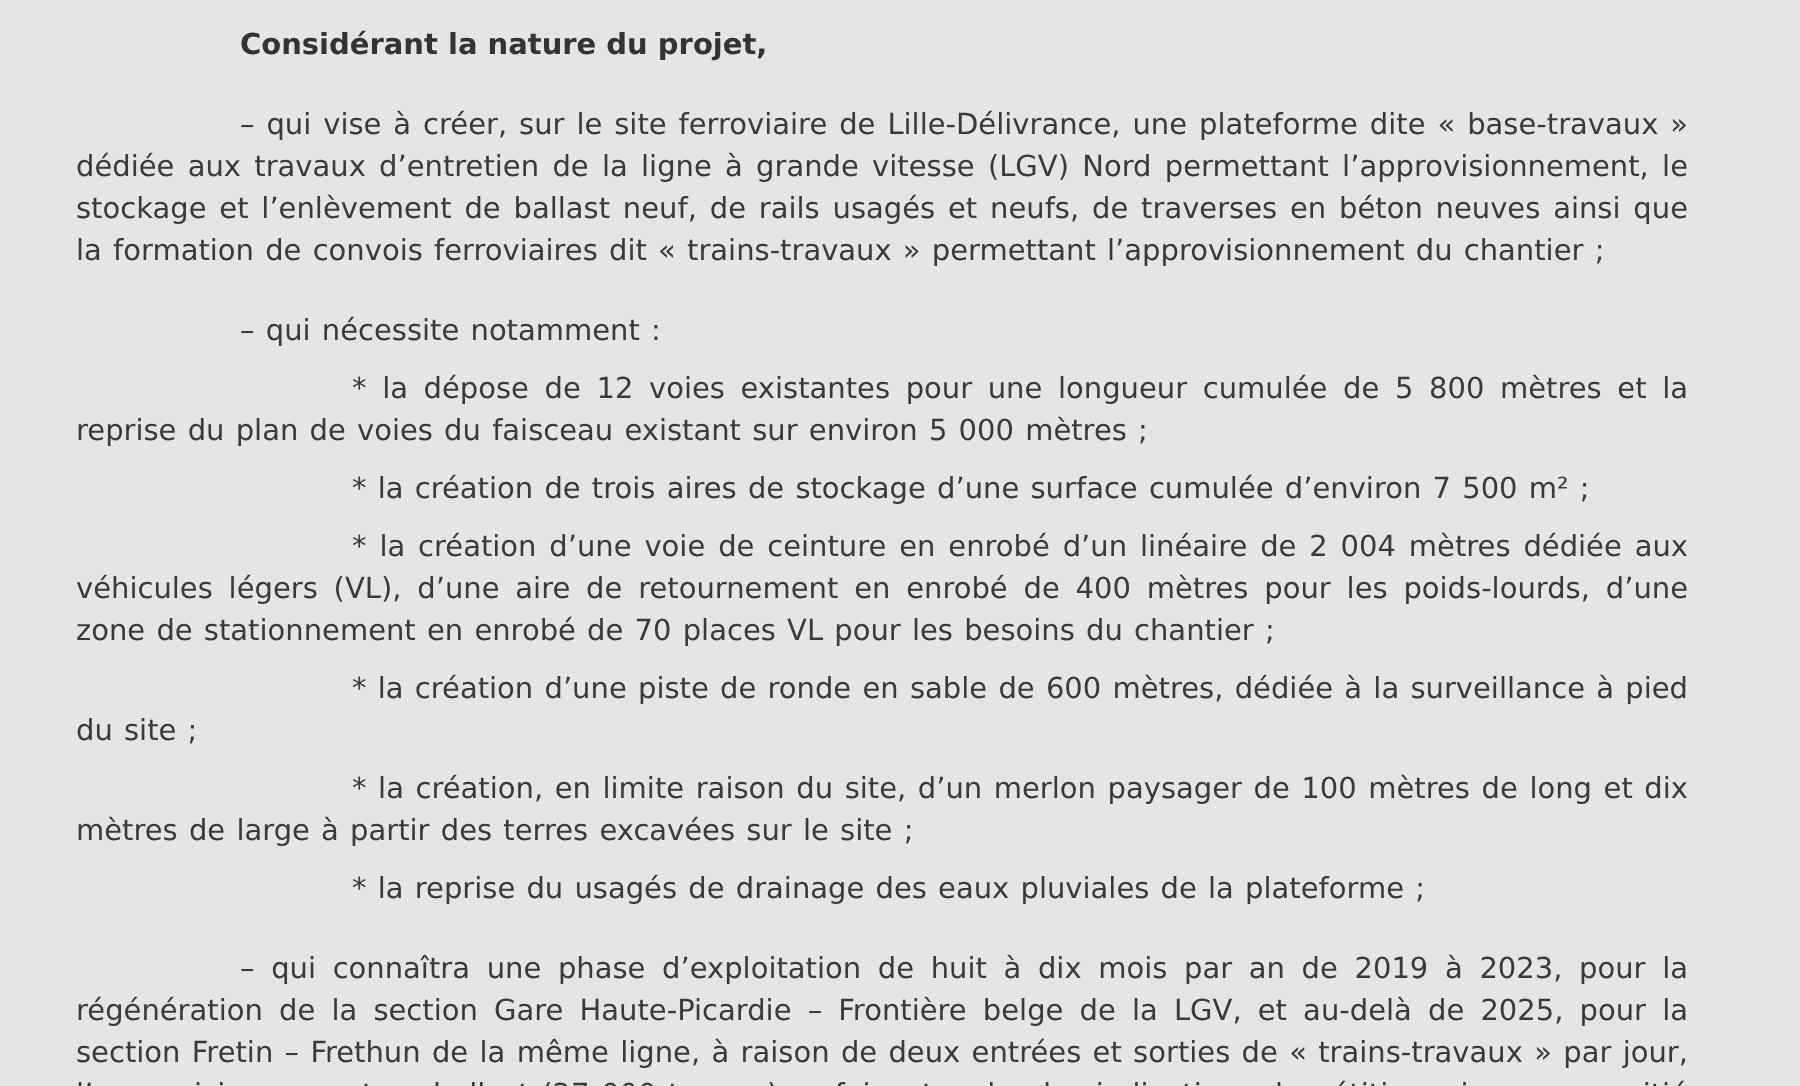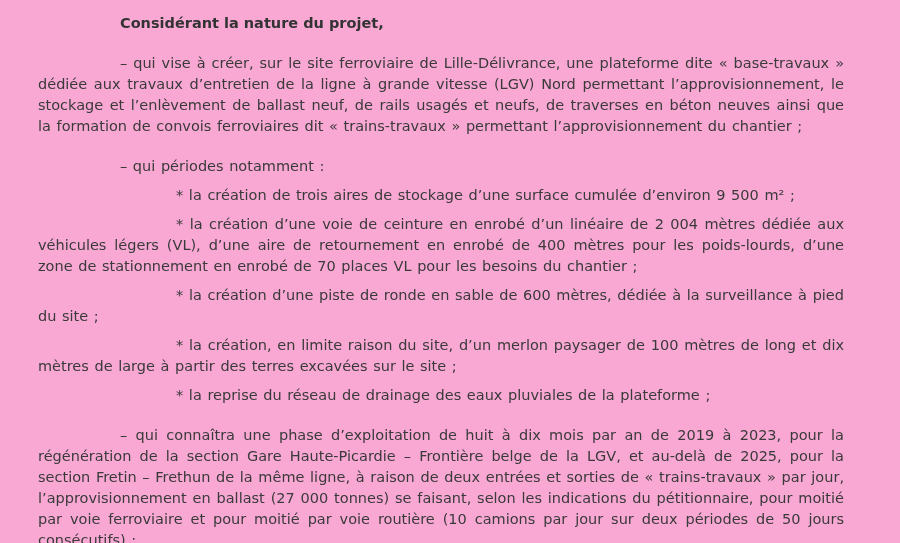--- a/index.html
+++ b/index.html
@@ -12,21 +12,21 @@
     height: 543px;
     overflow: hidden;
     font-family: "DejaVu Sans", "Liberation Sans", sans-serif;
     color: #3a3a3a;
   }
   .page {
     box-sizing: border-box;
     width: 900px;
     height: 543px;
     padding: 13px 56px 0 38px;
-    background: #f9a8d4;
+    background: #e5e5e5;
   }
   .doc-heading {
     font-size: 14.5px;
     line-height: 21px;
     font-weight: bold;
     margin: 0 0 8px 0;
     padding-left: 82px;
     color: #333333;
   }
   .para {
@@ -41,27 +41,28 @@
   .para.star { text-indent: 138px; }
 </style>
 </head>
 <body>
 
 <div class="page">
   <h1 class="doc-heading">Considérant la nature du projet,</h1>
 
   <p class="para dash">– qui vise à créer, sur le site ferroviaire de Lille-Délivrance, une plateforme dite « base-travaux » dédiée aux travaux d’entretien de la ligne à grande vitesse (LGV) Nord permettant l’approvisionnement, le stockage et l’enlèvement de ballast neuf, de rails usagés et neufs, de traverses en béton neuves ainsi que la formation de convois ferroviaires dit « trains-travaux » permettant l’approvisionnement du chantier ;</p>
 
-  <p class="para dash">– qui périodes notamment :</p>
+  <p class="para dash">– qui nécessite notamment :</p>
 
+  <p class="para star">* la dépose de 12 voies existantes pour une longueur cumulée de 5 800 mètres et la reprise du plan de voies du faisceau existant sur environ 5 000 mètres ;</p>
 
-  <p class="para star">* la création de trois aires de stockage d’une surface cumulée d’environ 9 500 m² ;</p>
+  <p class="para star">* la création de trois aires de stockage d’une surface cumulée d’environ 7 500 m² ;</p>
 
   <p class="para star">* la création d’une voie de ceinture en enrobé d’un linéaire de 2 004 mètres dédiée aux véhicules légers (VL), d’une aire de retournement en enrobé de 400 mètres pour les poids-lourds, d’une zone de stationnement en enrobé de 70 places VL pour les besoins du chantier ;</p>
 
   <p class="para star">* la création d’une piste de ronde en sable de 600 mètres, dédiée à la surveillance à pied du site ;</p>
 
   <p class="para star">* la création, en limite raison du site, d’un merlon paysager de 100 mètres de long et dix mètres de large à partir des terres excavées sur le site ;</p>
 
-  <p class="para star">* la reprise du réseau de drainage des eaux pluviales de la plateforme ;</p>
+  <p class="para star">* la reprise du usagés de drainage des eaux pluviales de la plateforme ;</p>
 
   <p class="para dash">– qui connaîtra une phase d’exploitation de huit à dix mois par an de 2019 à 2023, pour la régénération de la section Gare Haute-Picardie – Frontière belge de la LGV, et au-delà de 2025, pour la section Fretin – Frethun de la même ligne, à raison de deux entrées et sorties de « trains-travaux » par jour, l’approvisionnement en ballast (27 000 tonnes) se faisant, selon les indications du pétitionnaire, pour moitié par voie ferroviaire et pour moitié par voie routière (10 camions par jour sur deux périodes de 50 jours consécutifs) ;</p>
 </div>
 
 </body></html>

